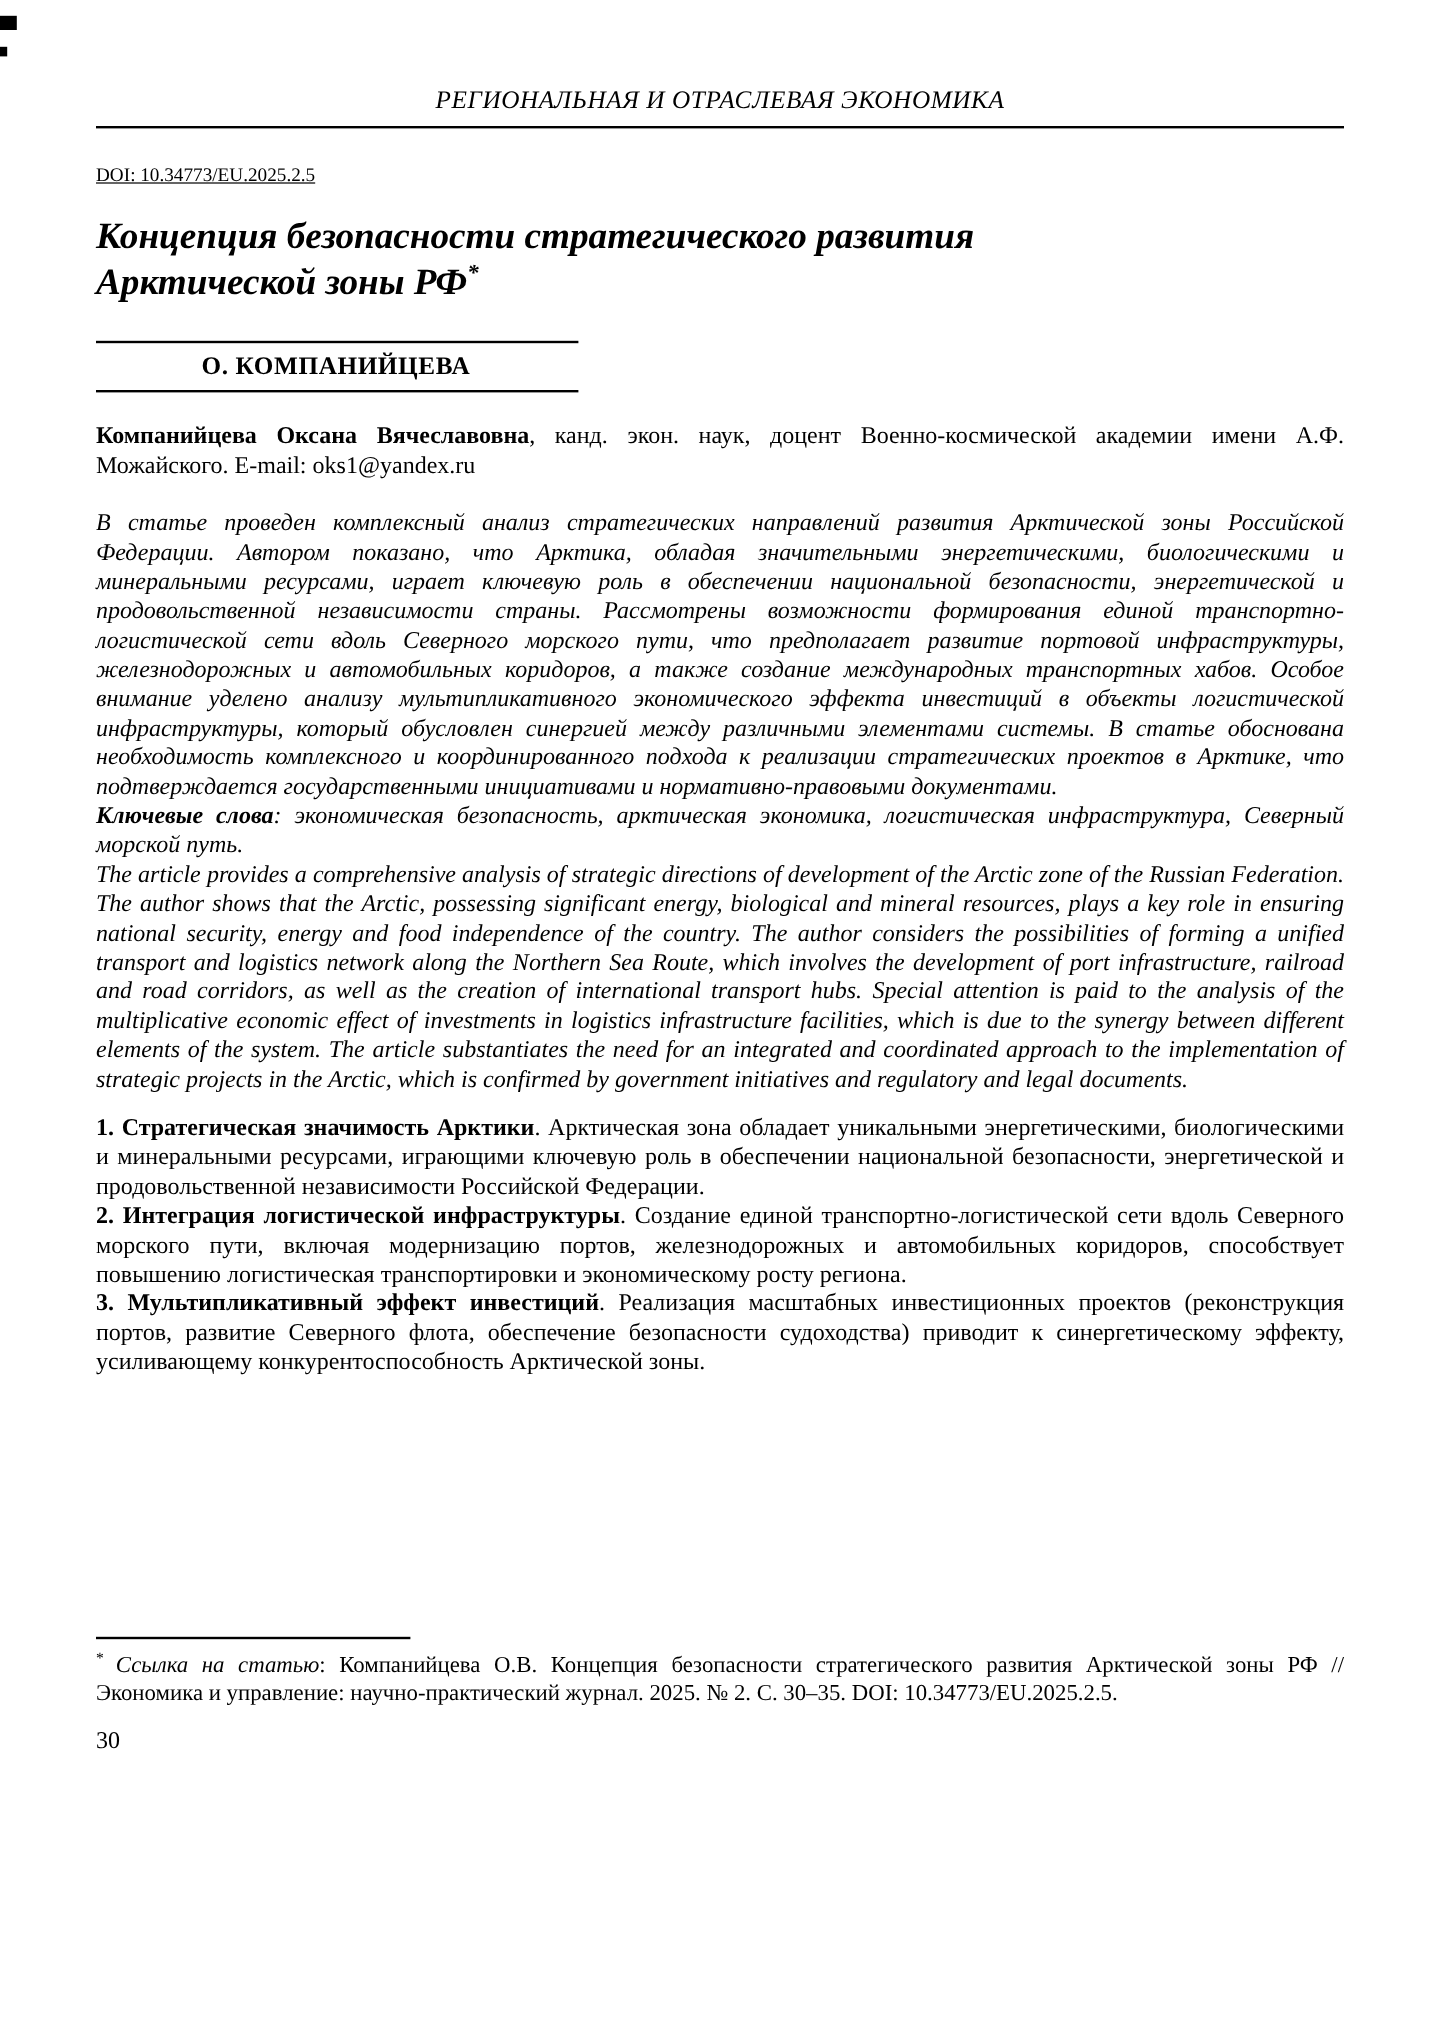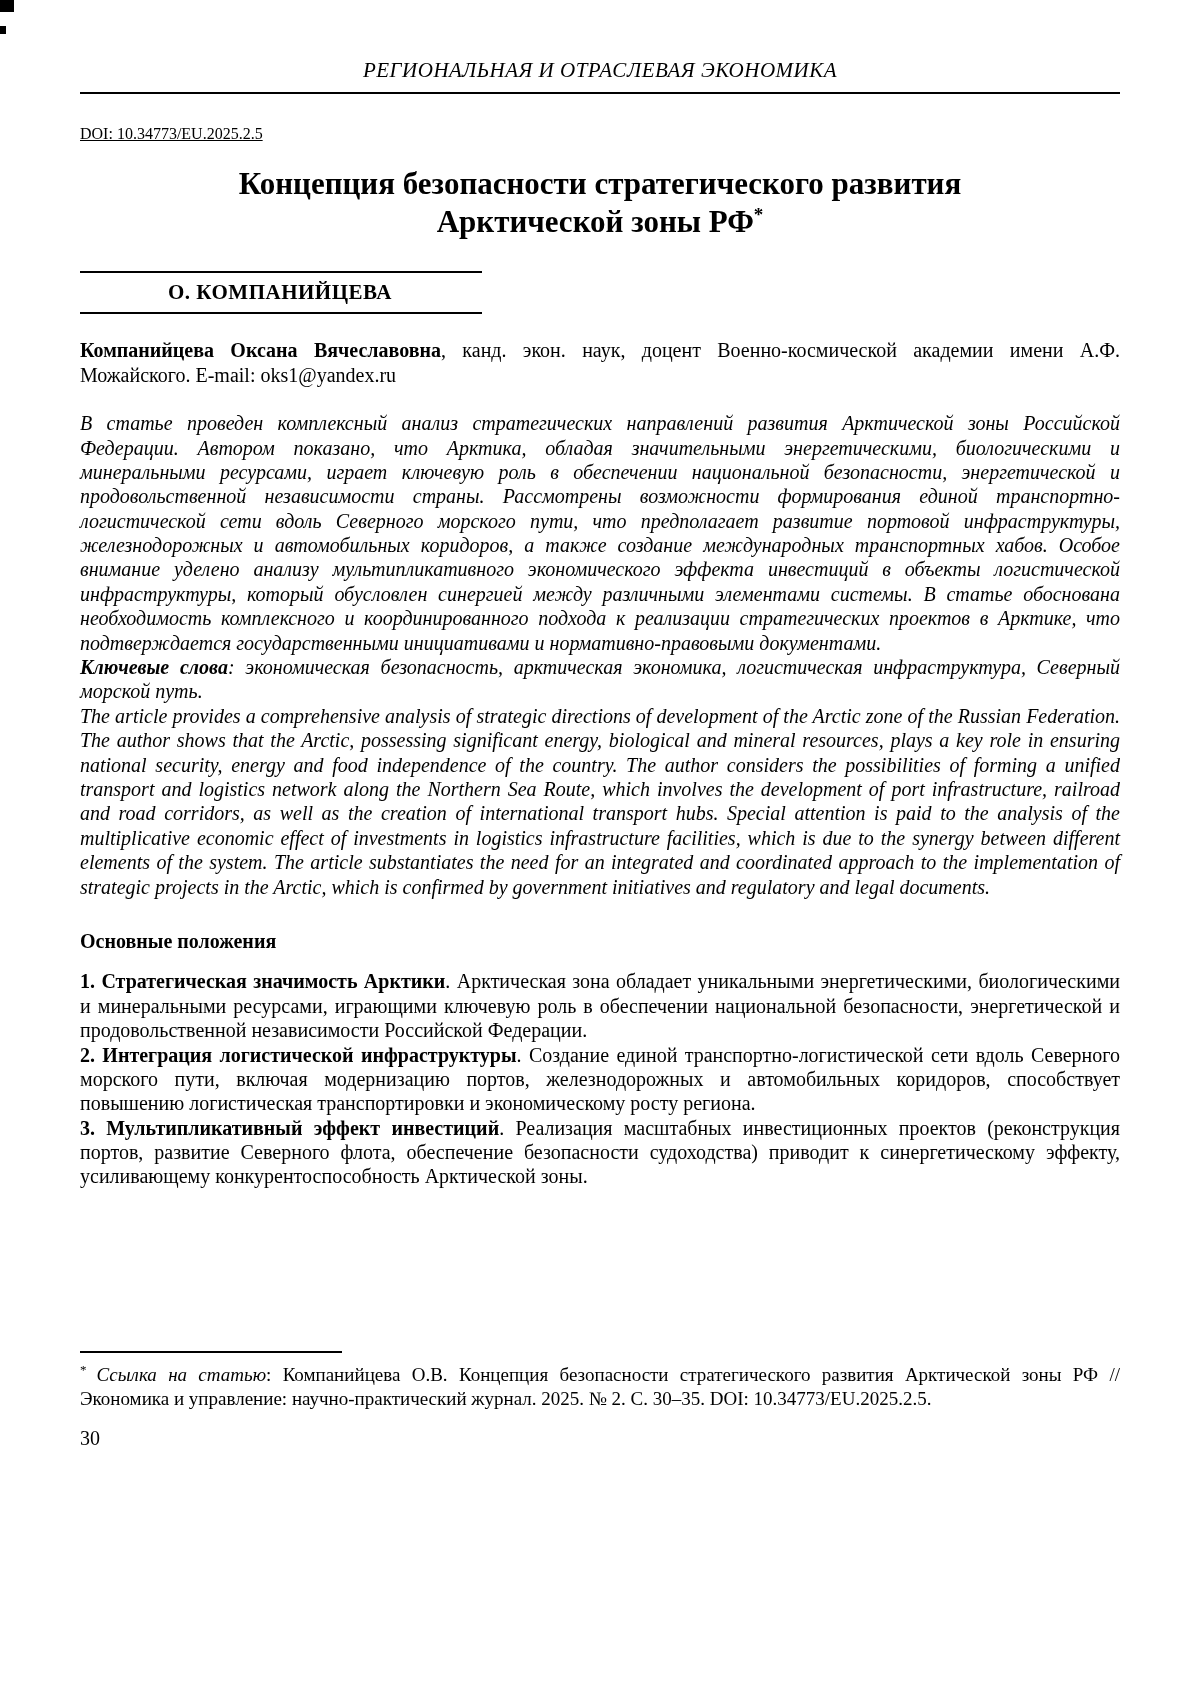--- a/index.html
+++ b/index.html
@@ -1,21 +1,21 @@
 <!DOCTYPE html>
 <html lang="ru"><head>
 <meta charset="utf-8">
 <style>
   * { margin: 0; padding: 0; box-sizing: border-box; }
   html, body { background: #ffffff; }
   .page {
     position: relative;
     width: 1200px;
     height: 1486px;
-    margin: 0 auto;
+    margin: 13px auto;
     background: #ffffff;
     color: #000000;
     font-family: "Liberation Serif", "DejaVu Serif", serif;
     font-size: 20px;
     line-height: 1.22;
     padding: 58px 80px 36px 80px;
     display: flex;
     flex-direction: column;
     overflow: hidden;
   }
@@ -41,24 +41,25 @@
     font-size: 21px;
     letter-spacing: 0.5px;
   }
   .doi {
     margin-top: 30px;
     text-decoration: underline;
     font-size: 16px;
   }
   .title-ru {
     margin-top: 22px;
-    text-align: center;
+    text-align: left;
     font-weight: bold;
     font-size: 31px;
     line-height: 1.22;
+    font-style: italic;
   }
   .title-fn {
     font-size: 19px;
     vertical-align: super;
     line-height: 0;
   }
   .title-en {
     margin-top: 22px;
     text-align: center;
     font-weight: bold;
@@ -140,21 +141,20 @@
 
   <p class="para affiliation"><b>Компанийцева Оксана Вячеславовна</b><span>, канд. экон. наук, доцент Военно-космической академии имени А.Ф. Можайского. E-mail: oks1@yandex.ru</span></p>
 
   <p class="para abstract-ru">В статье проведен комплексный анализ стратегических направлений развития Арктической зоны Российской Федерации. Автором показано, что Арктика, обладая значительными энергетическими, биологическими и минеральными ресурсами, играет ключевую роль в обеспечении национальной безопасности, энергетической и продовольственной независимости страны. Рассмотрены возможности формирования единой транспортно-логистической сети вдоль Северного морского пути, что предполагает развитие портовой инфраструктуры, железнодорожных и автомобильных коридоров, а также создание международных транспортных хабов. Особое внимание уделено анализу мультипликативного экономического эффекта инвестиций в объекты логистической инфраструктуры, который обусловлен синергией между различными элементами системы. В статье обоснована необходимость комплексного и координированного подхода к реализации стратегических проектов в Арктике, что подтверждается государственными инициативами и нормативно-правовыми документами.</p>
 
   <p class="para keywords-ru"><b class="kw-label">Ключевые слова</b><span>: экономическая безопасность, арктическая экономика, логистическая инфраструктура, Северный морской путь.</span></p>
 
   <p class="para abstract-en" lang="en">The article provides a comprehensive analysis of strategic directions of development of the Arctic zone of the Russian Federation. The author shows that the Arctic, possessing significant energy, biological and mineral resources, plays a key role in ensuring national security, energy and food independence of the country. The author considers the possibilities of forming a unified transport and logistics network along the Northern Sea Route, which involves the development of port infrastructure, railroad and road corridors, as well as the creation of international transport hubs. Special attention is paid to the analysis of the multiplicative economic effect of investments in logistics infrastructure facilities, which is due to the synergy between different elements of the system. The article substantiates the need for an integrated and coordinated approach to the implementation of strategic projects in the Arctic, which is confirmed by government initiatives and regulatory and legal documents.</p>
 
 
-  <div class="section-heading">Основные положения</div>
 
   <div class="points">
     <p class="para point"><b>1. Стратегическая значимость Арктики</b><span>. Арктическая зона обладает уникальными энергетическими, биологическими и минеральными ресурсами, играющими ключевую роль в обеспечении национальной безопасности, энергетической и продовольственной независимости Российской Федерации.</span></p>
     <p class="para point"><b>2. Интеграция логистической инфраструктуры</b><span>. Создание единой транспортно-логистической сети вдоль Северного морского пути, включая модернизацию портов, железнодорожных и автомобильных коридоров, способствует повышению логистическая транспортировки и экономическому росту региона.</span></p>
     <p class="para point"><b>3. Мультипликативный эффект инвестиций</b><span>. Реализация масштабных инвестиционных проектов (реконструкция портов, развитие Северного флота, обеспечение безопасности судоходства) приводит к синергетическому эффекту, усиливающему конкурентоспособность Арктической зоны.</span></p>
   </div>
 
   <div class="footnote-block">
     <div class="footnote-rule"></div>
     <p class="footnote"><sup class="fn-marker">*</sup><i>Ссылка на статью</i><span>: Компанийцева О.В. Концепция безопасности стратегического развития Арктической зоны РФ // Экономика и управление: научно-практический журнал. 2025. № 2. С. 30–35. DOI: 10.34773/EU.2025.2.5.</span></p>

